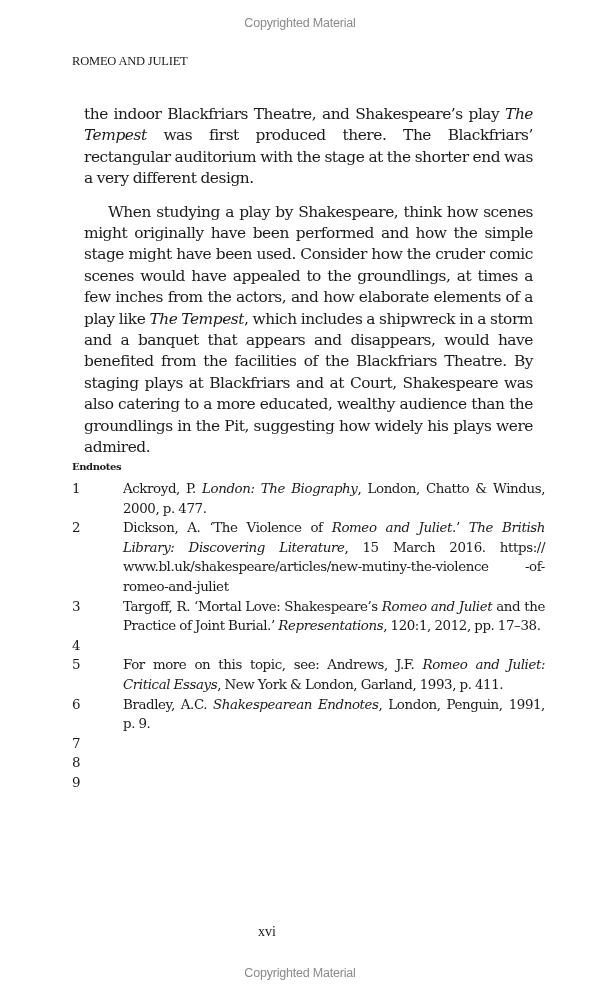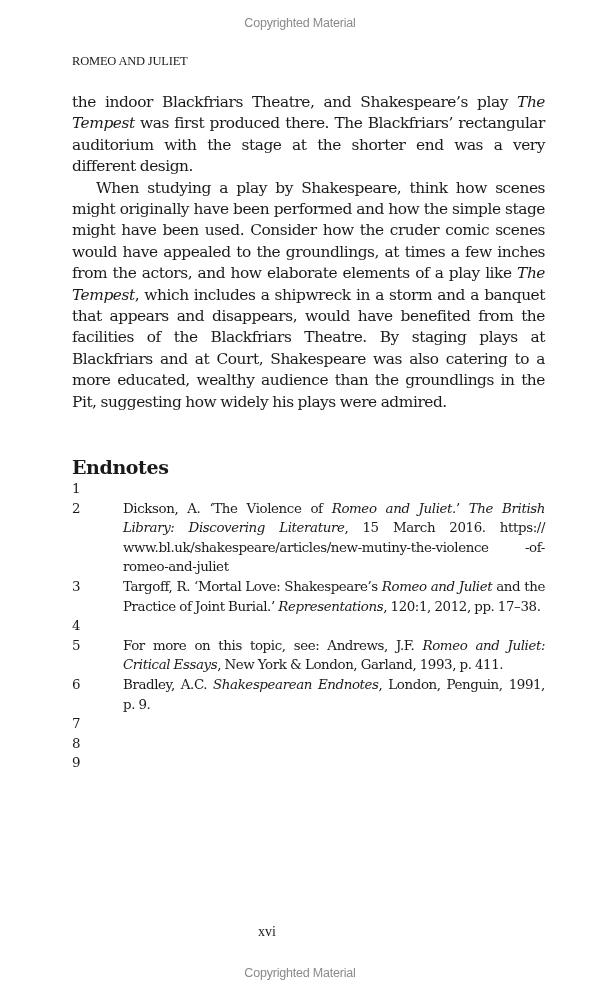--- a/index.html
+++ b/index.html
@@ -19,28 +19,28 @@
       position: absolute; left: 72px; top: 54px;
       font-family: "Liberation Serif", "DejaVu Serif", serif;
       font-size: 12.5px; color: #1a1a1a; letter-spacing: -0.2px;
     }
     .body-text {
       position: absolute; left: 72px; top: 92px; width: 473px;
       font-family: "DejaVu Serif", serif;
       font-size: 15.4px; line-height: 21.4px; text-align: justify;
       letter-spacing: -0.45px; word-spacing: -0.5px;
     }
-    .body-text p { margin: 0; }
+    .body-text p { margin: 12px; }
     .body-text p.indent { text-indent: 24px; }
     .endnotes {
       position: absolute; left: 72px; top: 457px; width: 473px;
     }
     .endnotes h2 {
       margin: 0 0 2px 0; font-family: "DejaVu Serif", serif;
-      font-size: 19px; font-weight: bold; line-height: 20px;
+      font-size: 10px; font-weight: bold; line-height: 20px;
       letter-spacing: -0.4px;
     }
     .note {
       display: flex; font-family: "DejaVu Serif", serif;
       font-size: 13.4px; line-height: 19.6px; letter-spacing: -0.4px;
       word-spacing: -0.4px;
     }
     .note-num { width: 51px; flex: none; }
     .note-text { flex: 1; text-align: justify; }
     .page-number {
@@ -59,20 +59,21 @@
 <div class="body-text">
   <p>the indoor Blackfriars Theatre, and Shakespeare’s play <i>The Tempest</i> was first produced there. The Blackfriars’ rectangular auditorium with the stage at the shorter end was a very different design.</p>
   <p class="indent">When studying a play by Shakespeare, think how scenes might originally have been performed and how the simple stage might have been used. Consider how the cruder comic scenes would have appealed to the groundlings, at times a few inches from the actors, and how elaborate elements of a play like <i>The Tempest</i>, which includes a shipwreck in a storm and a banquet that appears and disappears, would have benefited from the facilities of the Blackfriars Theatre. By staging plays at Blackfriars and at Court, Shakespeare was also catering to a more educated, wealthy audience than the groundlings in the Pit, suggesting how widely his plays were admired.</p>
 </div>
 
 <div class="endnotes">
   <h2>Endnotes</h2>
   <div id="endnote-list">
       <div class="note">
         <span class="note-num">1</span>
+        <span class="note-text">Ackroyd, P. <i>London: The Biography</i>, London, Chatto &amp; Windus, 2000, p. 477.</span>
       </div>
       <div class="note">
         <span class="note-num">2</span>
         <span class="note-text">Dickson, A. ‘The Violence of <i>Romeo and Juliet</i>.’ <i>The British Library: Discovering Literature</i>, 15 March 2016. https:// www.bl.uk/shakespeare/articles/new-mutiny-the-violence -of-romeo-and-juliet</span>
       </div>
       <div class="note">
         <span class="note-num">3</span>
         <span class="note-text">Targoff, R. ‘Mortal Love: Shakespeare’s <i>Romeo and Juliet</i> and the Practice of Joint Burial.’ <i>Representations</i>, 120:1, 2012, pp. 17–38.</span>
       </div>
       <div class="note">

